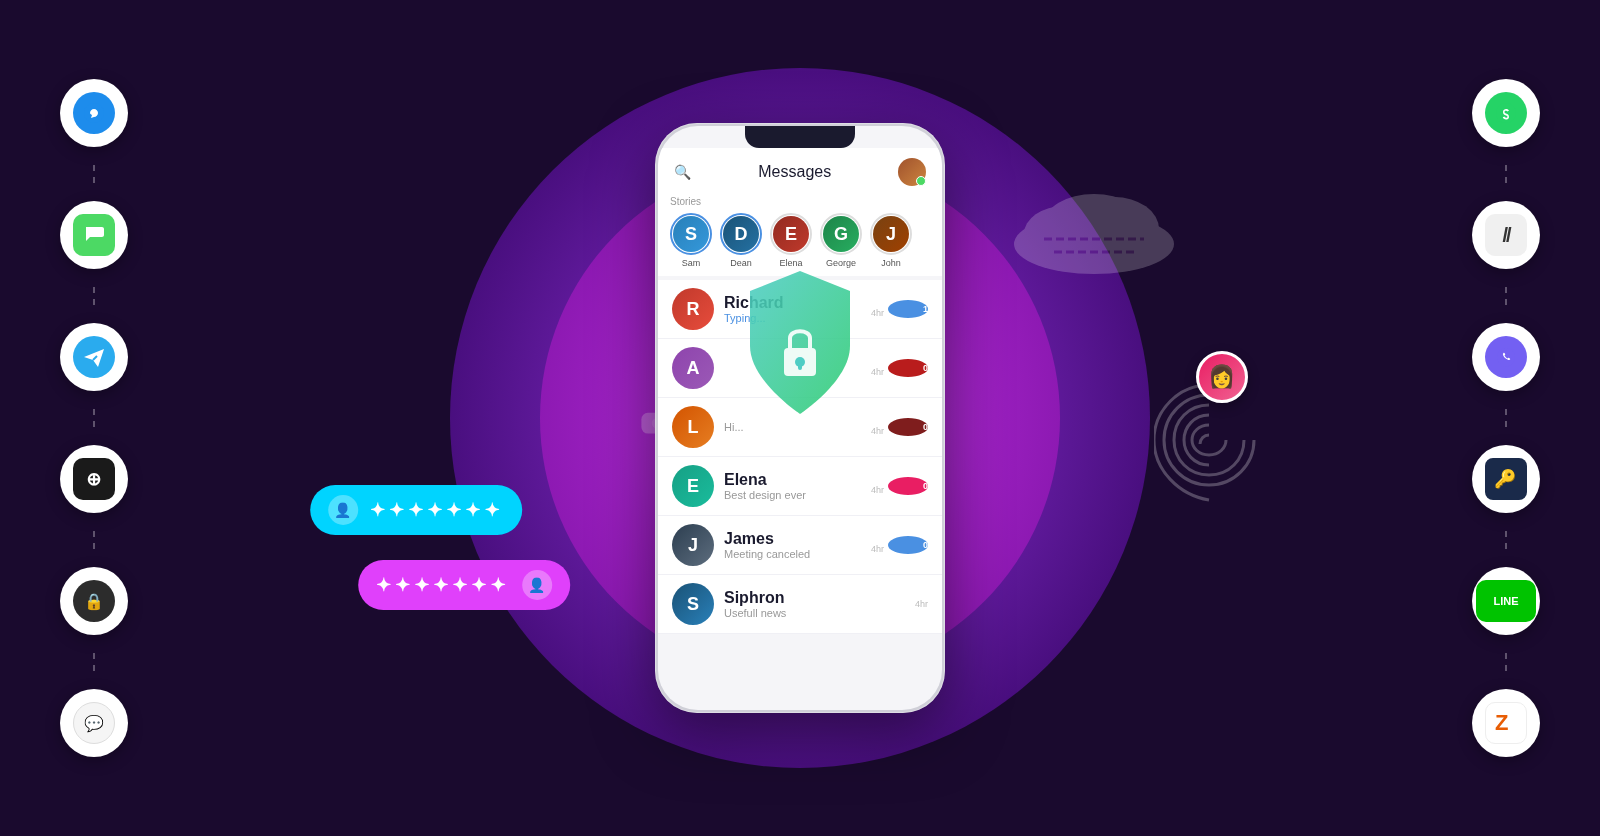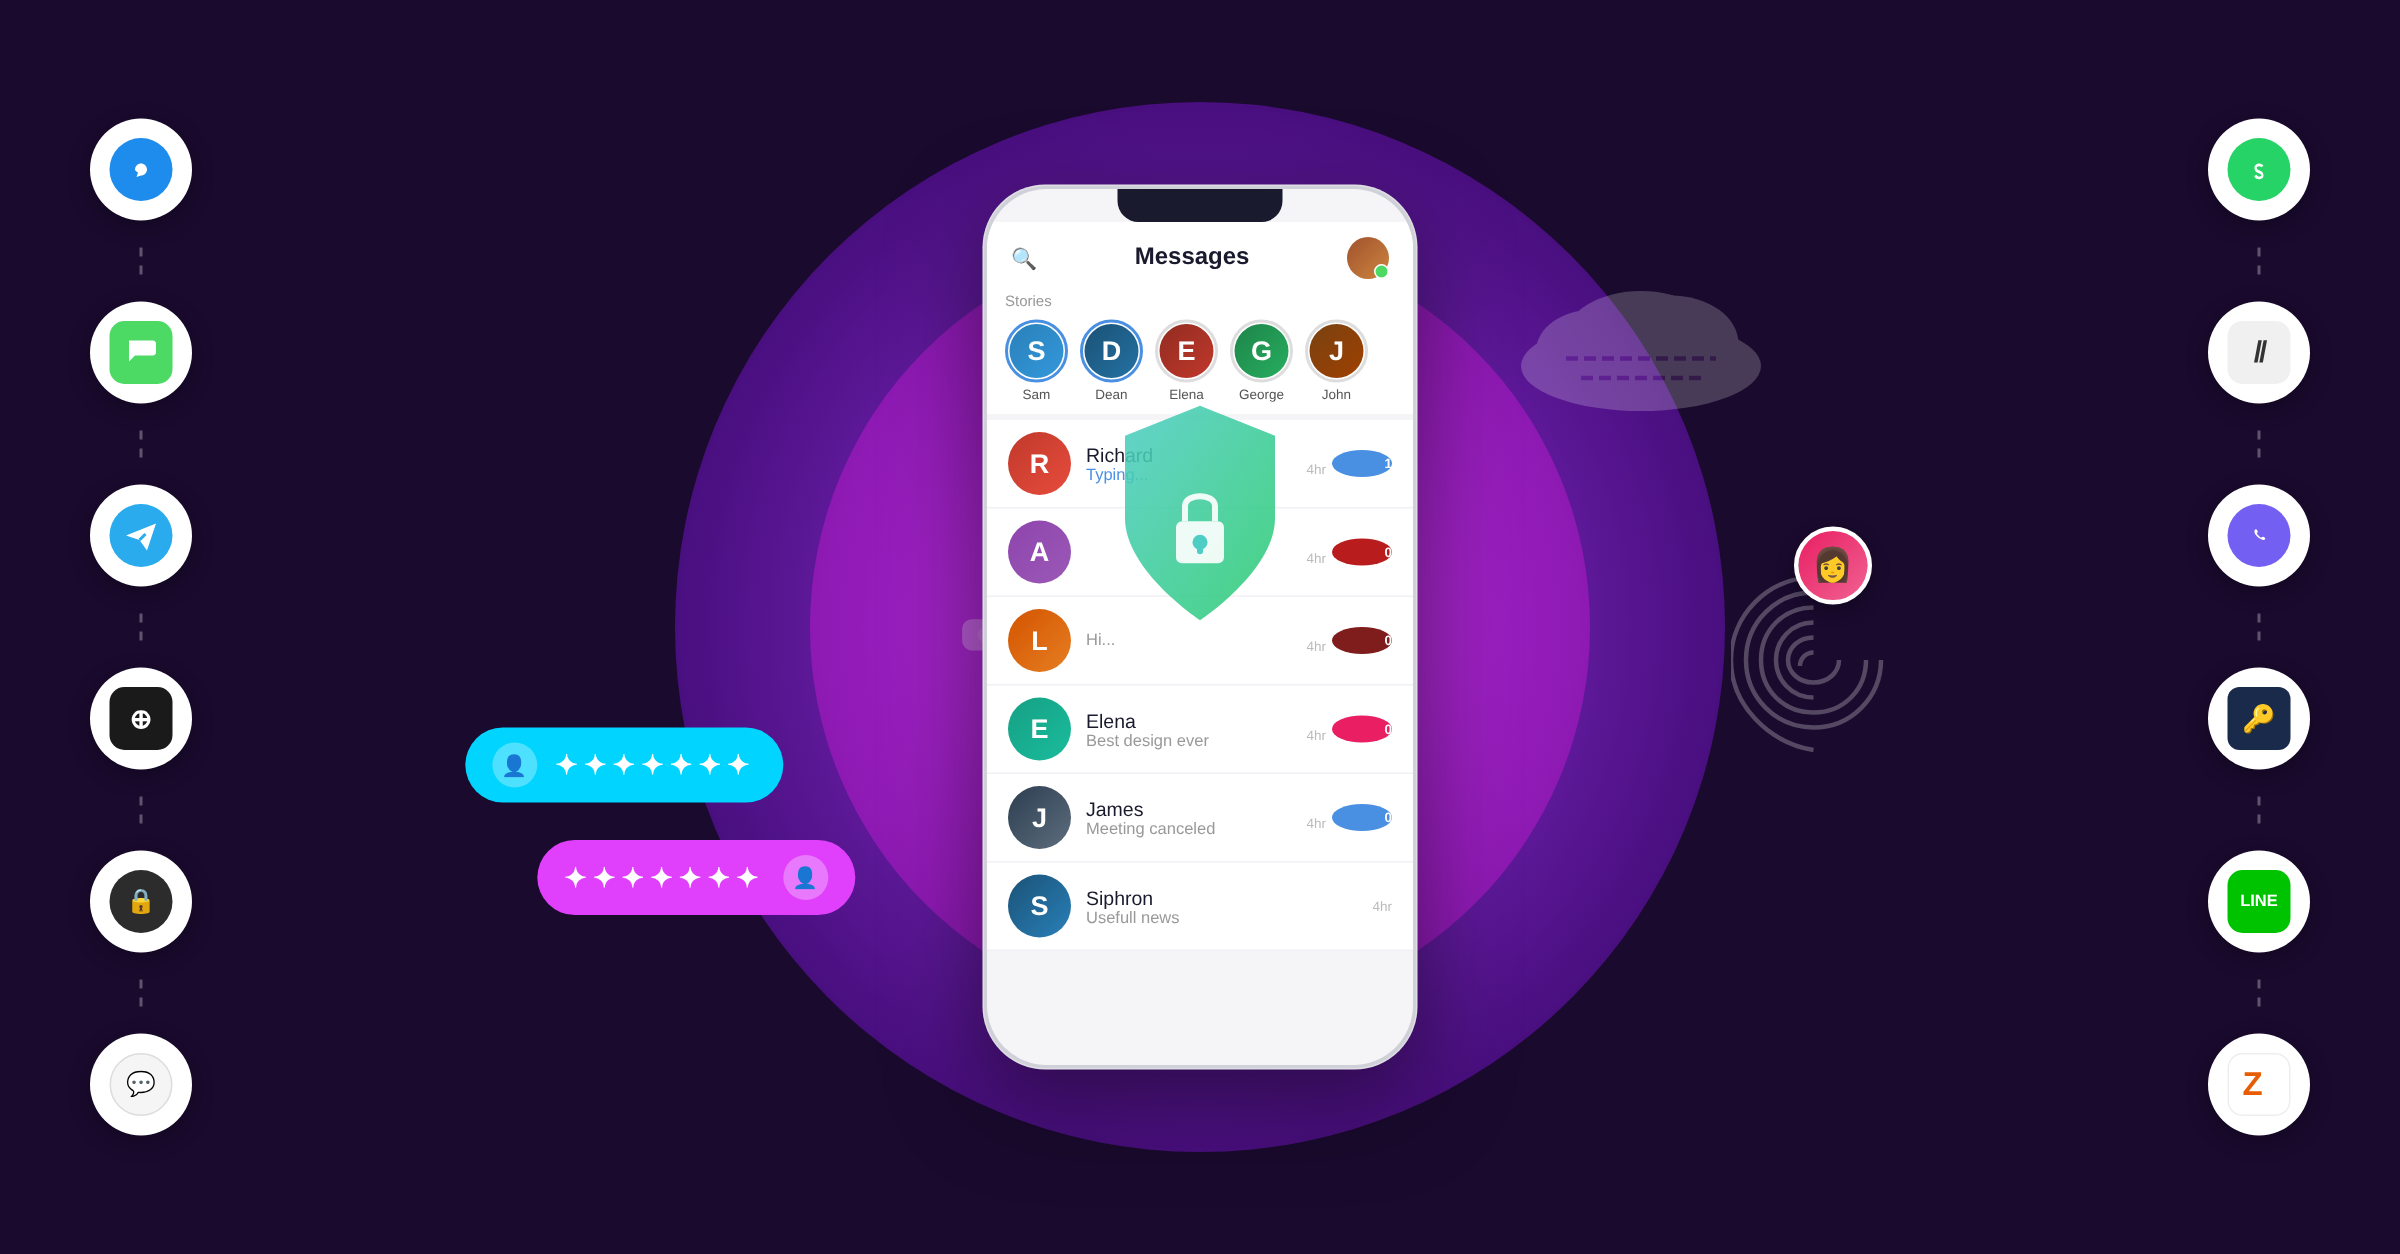--- a/index.html
+++ b/index.html
@@ -134,21 +134,21 @@
     
     .msg-header {
       display: flex;
       align-items: center;
       justify-content: space-between;
       padding: 10px 16px 6px;
       background: white;
     }
     .msg-title {
       font-size: 16px;
-      font-weight: 700;
+      font-weight: 400;
       color: #1a1a2e;
     }
     .search-icon-phone {
       color: #999;
       font-size: 14px;
     }
     .avatar-header {
       width: 28px;
       height: 28px;
       border-radius: 50%;
@@ -226,22 +226,22 @@
       display: flex;
       align-items: center;
       justify-content: center;
       font-size: 18px;
     }
     .msg-content {
       flex: 1;
       min-width: 0;
     }
     .msg-name {
-      font-size: 13px;
-      font-weight: 400;
+      font-size: 16px;
+      font-weight: 700;
       color: #1a1a2e;
     }
     .msg-preview {
       font-size: 11px;
       color: #999;
       white-space: nowrap;
       overflow: hidden;
       text-overflow: ellipsis;
     }
     .msg-preview.typing {
@@ -489,21 +489,21 @@
         <path d="M8 8.5C8 8.5 7.5 8 8.5 7C9 6.5 9.5 7 10 7.8C10.5 8.5 10 9 9.5 9.5C10 10.5 11.5 12 12.5 12.5C13 12 13.5 11.5 14.2 12C15 12.5 15.5 13 15 13.5C14 14.5 13.5 14 12.5 13.5C10 12.5 8 10 8 8.5Z" fill="white"></path>
       </svg>
     </div>
   </div>
   <div class="connector-line"></div>
   <div class="app-icon-circle">
     <div style="width:42px;height:42px;border-radius:8px;background:#1a2a4a;display:flex;align-items:center;justify-content:center;font-size:18px;">🔑</div>
   </div>
   <div class="connector-line"></div>
   <div class="app-icon-circle">
-    <div style="width:42px;height:42px;border-radius:10px;background:#00c300;display:flex;align-items:center;justify-content:center;color:white;font-size:11px;font-weight:bold;">LINE</div>
+    <div style="width:60px;height:42px;border-radius:10px;background:#00c300;display:flex;align-items:center;justify-content:center;color:white;font-size:11px;font-weight:bold;">LINE</div>
   </div>
   <div class="connector-line"></div>
   <div class="app-icon-circle">
     <div style="width:42px;height:42px;border-radius:10px;background:white;border:1px solid #eee;display:flex;align-items:center;justify-content:center;">
       <svg width="30" height="30" viewBox="0 0 30 30">
         <text x="4" y="22" font-size="22" font-weight="bold" fill="#e85d04">Z</text>
       </svg>
     </div>
   </div>
 </div>

